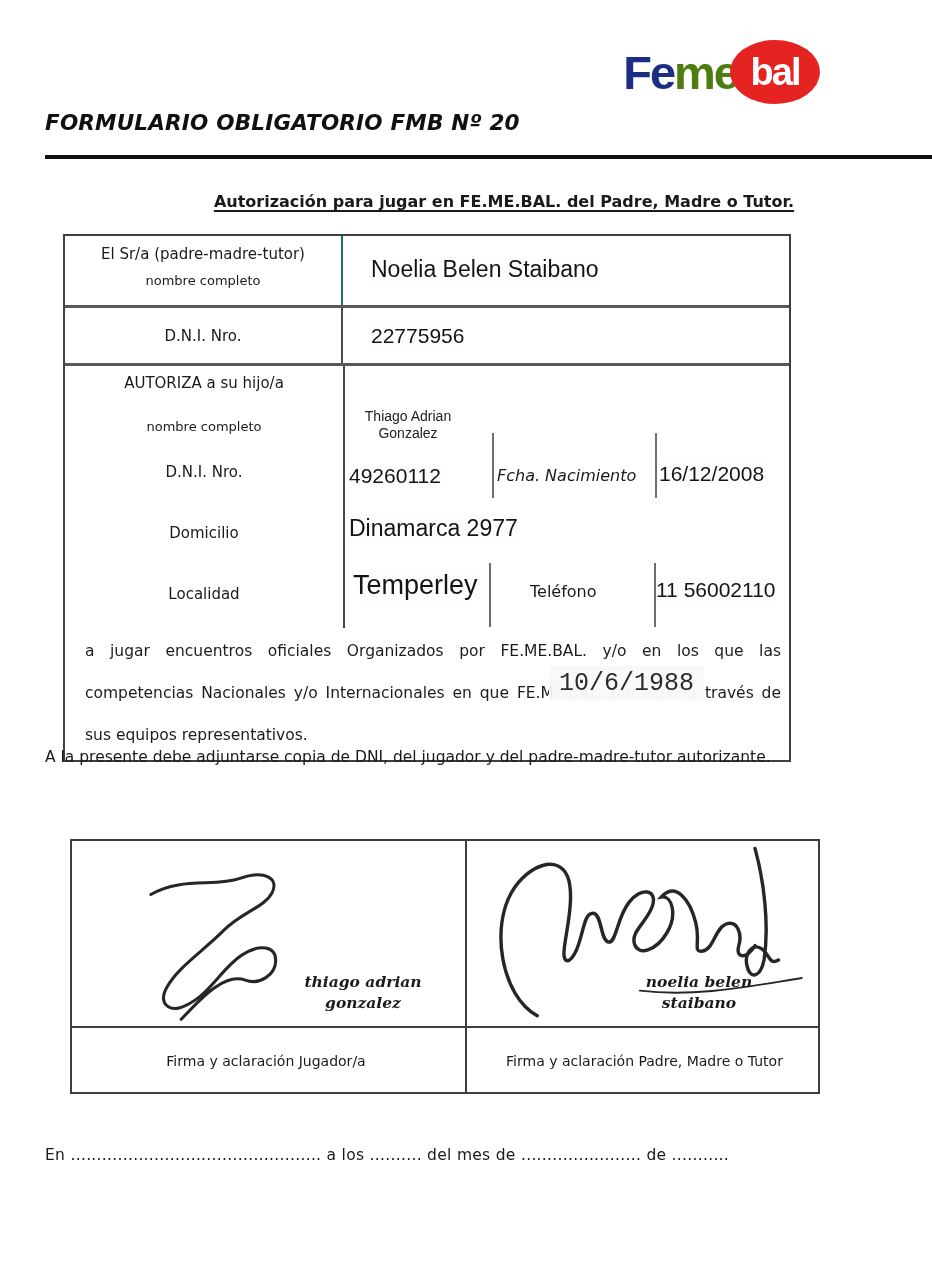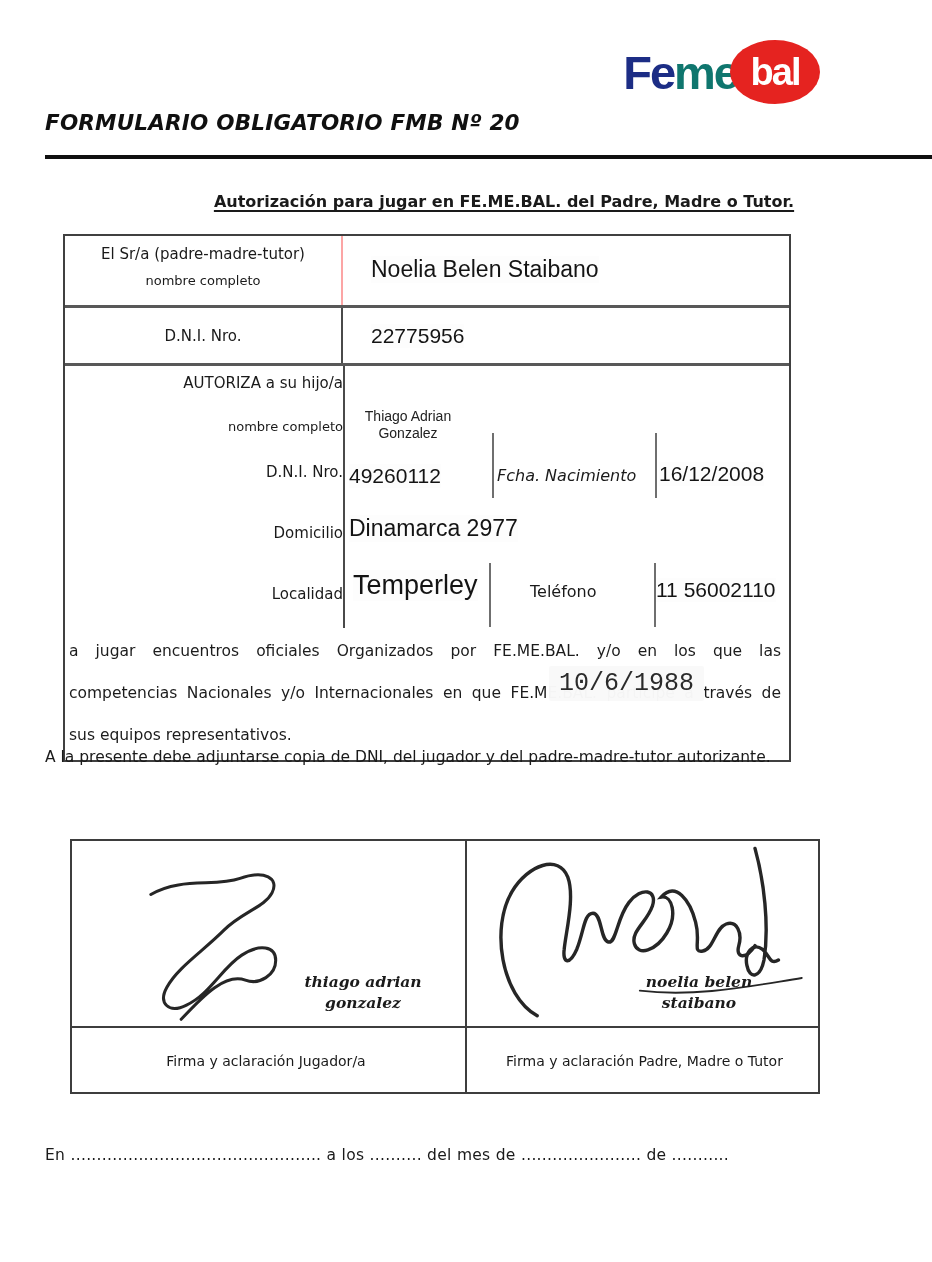--- a/index.html
+++ b/index.html
@@ -4,75 +4,75 @@
 <style>
   * { margin:0; padding:0; box-sizing:border-box; }
   html,body { background:#ffffff; }
   body { font-family:"DejaVu Sans", sans-serif; color:#1a1a1a; }
   #page { position:relative; width:932px; height:1262px; margin:16px auto; background:#ffffff; overflow:hidden; }
 
   
   .logo { position:absolute; top:24px; right:112px; display:flex; align-items:center;
           font-family:"Liberation Sans", sans-serif; font-weight:bold; }
   .logo-fe { font-size:47px; color:#1c2d85; letter-spacing:-2px; }
-  .logo-me { font-size:47px; color:#0f766e; letter-spacing:-2px; }
+  .logo-me { font-size:47px; color:#4d7c0f; letter-spacing:-2px; }
   .logo-oval { width:90px; height:64px; background:#e52320; border-radius:50%;
                display:flex; align-items:center; justify-content:center; margin-left:-8px; }
   .logo-bal { color:#ffffff; font-size:38px; letter-spacing:-2px; }
 
   
   .title { position:absolute; left:45px; top:94px; font-size:21.5px; font-weight:bold;
            font-style:italic; color:#101010; letter-spacing:0.2px; }
   .rule  { position:absolute; left:45px; top:139px; width:887px; height:4px; background:#101010; }
   .subtitle { position:absolute; left:116px; top:176px; width:776px; text-align:center;
               font-size:16px; font-weight:bold; text-decoration:underline;
               text-decoration-thickness:2px; text-underline-offset:3px; }
 
   
   .table { position:absolute; left:63px; top:218px; width:728px; height:528px;
            border:2px solid #404040; background:#ffffff; }
   .rowA { position:absolute; left:0; top:0; width:100%; height:72px;
           border-bottom:3px solid #585858; display:flex; }
-  .rowA .lcell { width:278px; border-right:2px solid #fca5a5; text-align:center; padding-top:9px; }
+  .rowA .lcell { width:278px; border-right:2px solid #0f766e; text-align:center; padding-top:9px; }
   .glabel { font-size:15px; }
   .sublabel { font-size:13px; margin-top:10px; }
   .rowA .vcell { flex:1; padding:20px 0 0 28px; }
   .entry { font-family:"Liberation Sans", sans-serif; color:#141414; background:#fdfdfd; display:inline-block; }
   .entry-name { font-size:23px; }
   .rowB { position:absolute; left:0; top:72px; width:100%; height:58px;
           border-bottom:3px solid #585858; display:flex; }
   .rowB .lcell { width:278px; border-right:2px solid #4a4a4a; display:flex;
                  align-items:center; justify-content:center; font-size:15px; }
   .rowB .vcell { flex:1; display:flex; align-items:center; padding-left:28px; }
   .entry-dni { font-size:21px; }
 
   .rowC { position:absolute; left:0; top:130px; width:100%; height:262px; }
   .cdiv { position:absolute; left:278px; top:0; width:2px; height:262px; background:#4a4a4a; }
-  .lblC { position:absolute; left:0; width:278px; text-align:right; font-size:15px; }
+  .lblC { position:absolute; left:0; width:278px; text-align:center; font-size:15px; }
   .lbl-autoriza { top:8px; }
   .lbl-nomcomp { top:53px; font-size:13px; }
   .lbl-dnic { top:97px; }
   .lbl-domicilio { top:158px; }
   .lbl-localidad { top:219px; }
   .child-name { position:absolute; left:283px; top:42px; width:120px; text-align:center;
                 font-family:"Liberation Sans", sans-serif; font-size:14px; line-height:17px; color:#222; }
   .val-childdni { position:absolute; left:284px; top:98px; font-size:21px; }
   .lbl-fcha { position:absolute; left:432px; top:100px; font-size:16px;font-style:italic; }
   .val-birth { position:absolute; left:594px; top:96px; font-size:21px; }
   .val-address { position:absolute; left:284px; top:149px; font-size:23px; }
   .val-city { position:absolute; left:288px; top:204px; font-size:27px; }
   .lbl-phone { position:absolute; left:465px; top:216px; font-size:16px; }
   .val-phone { position:absolute; left:591px; top:212px; font-size:21px; }
   .seg { position:absolute; width:2px; background:#6f6f6f; }
   .segA1 { left:427px; top:67px; height:65px; }
   .segA2 { left:590px; top:67px; height:65px; }
   .segB1 { left:424px; top:197px; height:64px; }
   .segB2 { left:589px; top:197px; height:64px; }
 
-  .para { position:absolute; left:0; top:392px; width:100%; padding:2px 8px 0 4px;
+  .para { position:absolute; left:0; top:392px; width:100%; padding:2px 8px 0 20px;
           font-size:15.5px; color:#1c1c1c; }
   .pline { text-align:justify; text-align-last:justify; line-height:42px; height:42px;
            white-space:normal; }
   .pline-last { line-height:42px; height:42px; text-align:left; }
   .faded { color:#bdbdbd; }
   .overlay-date { position:absolute; left:484px; top:430px; font-family:Liberation Mono, monospace;
                   font-size:25px; color:#2b2b2b; background:rgba(248,248,248,0.92);
                   padding:3px 10px; border-radius:2px; }
 
   .note { position:absolute; left:45px; top:732px; font-size:15.5px; }

